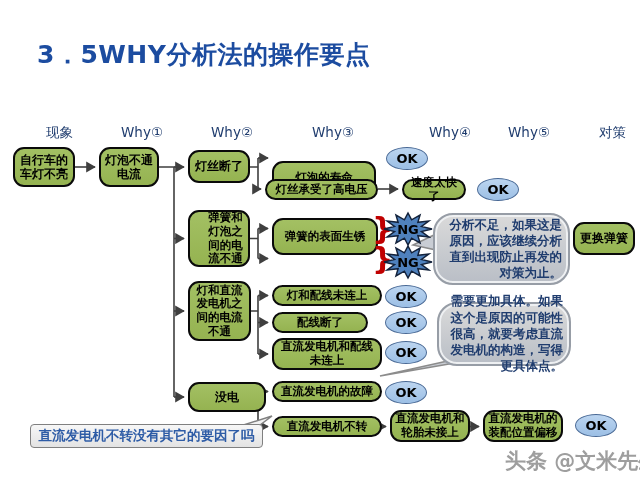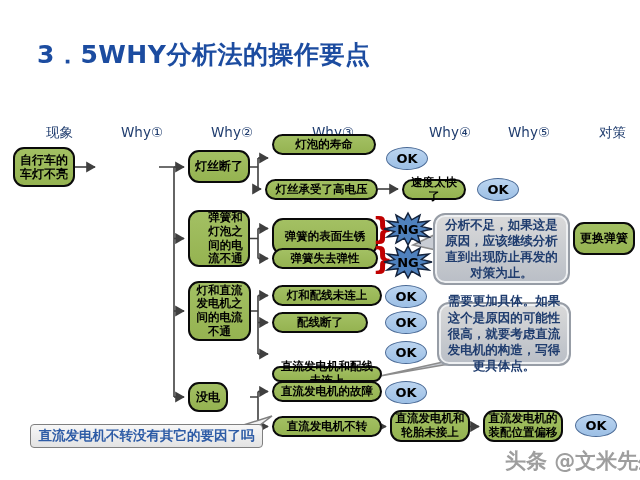--- a/index.html
+++ b/index.html
@@ -37,23 +37,23 @@
     position:absolute;left:0;top:0;width:52px;height:38px;
     display:flex;align-items:center;justify-content:center;
     font-size:13px;font-weight:bold;color:#000;
   }
   .brace{
     color:#c00000;font-size:30px;font-weight:bold;line-height:1;z-index:2;
     font-family:"DejaVu Sans",sans-serif;
   }
   .callout{
     background:linear-gradient(180deg,#dadada 0%,#b9bec6 100%);
-    border:2px solid #979da6;border-radius:12px;box-sizing:border-box;
+    border:2px solid #979da6;border-radius:20px;box-sizing:border-box;
     box-shadow:inset 0 0 0 2px #eef0f2;
-    display:flex;align-items:center;justify-content:center;text-align:center;
+    display:flex;align-items:center;justify-content:center;text-align:right;
     font-size:12.5px;font-weight:bold;color:#1f3c6e;line-height:1.3;
     padding:3px 6px;z-index:2;
   }
   #callout-bottom{
     background:linear-gradient(180deg,#f7f7f7 0%,#e3e3e3 100%);
     border:1.5px solid #808080;border-radius:4px;box-sizing:border-box;
     display:flex;align-items:center;justify-content:center;text-align:center;
     font-size:13.5px;font-weight:bold;color:#2e5ca6;z-index:2;white-space:nowrap;
   }
   #watermark{
@@ -106,33 +106,33 @@
 
   <div class="abs colhdr" style="left:23px;width:50px;">现象</div>
   <div class="abs colhdr" style="left:103px;width:60px;">Why①</div>
   <div class="abs colhdr" style="left:193px;width:60px;">Why②</div>
   <div class="abs colhdr" style="left:294px;width:60px;">Why③</div>
   <div class="abs colhdr" style="left:411px;width:60px;">Why④</div>
   <div class="abs colhdr" style="left:490px;width:60px;">Why⑤</div>
   <div class="abs colhdr" style="left:576px;width:50px;">对策</div>
 
   <div class="abs gbox big" style="left:13px;top:147px;width:62px;height:40px;">自行车的车灯不亮</div>
+  <div class="abs gbox big" style="left:99px;top:147px;width:60px;height:40px;">灯泡不通电流</div>
   <div class="abs gbox big" style="left:188px;top:150px;width:62px;height:33px;">灯丝断了</div>
-  <div class="abs gbox" style="left:272px;top:134px;width:104px;height:21px;">灯泡的寿命</div>
+  <div class="abs gbox" style="left:272px;top:161px;width:104px;height:34px;">灯泡的寿命</div>
   <div class="abs gbox" style="left:265px;top:179px;width:113px;height:21px;">灯丝承受了高电压</div>
   <div class="abs gbox" style="left:402px;top:179px;width:64px;height:21px;">速度太快了</div>
   <div class="abs gbox" style="left:188px;top:210px;width:62px;height:57px;padding-left:15px;">弹簧和灯泡之间的电流不通</div>
   <div class="abs gbox" style="left:272px;top:218px;width:106px;height:37px;">弹簧的表面生锈</div>
-  <div class="abs gbox" style="left:272px;top:248px;width:106px;height:21px;">弹簧失去弹性</div>
   <div class="abs gbox big" style="left:573px;top:222px;width:62px;height:33px;">更换弹簧</div>
   <div class="abs gbox" style="left:188px;top:281px;width:63px;height:60px;">灯和直流发电机之间的电流不通</div>
   <div class="abs gbox" style="left:272px;top:285px;width:110px;height:21px;">灯和配线未连上</div>
   <div class="abs gbox" style="left:272px;top:312px;width:96px;height:21px;">配线断了</div>
-  <div class="abs gbox" style="left:272px;top:338px;width:110px;height:16px;margin-top:28px;">直流发电机和配线未连上</div>
-  <div class="abs gbox big" style="left:188px;top:382px;width:40px;height:30px;">没电</div>
+  <div class="abs gbox" style="left:272px;top:338px;width:110px;height:32px;">直流发电机和配线未连上</div>
+  <div class="abs gbox big" style="left:188px;top:382px;width:78px;height:30px;">没电</div>
   <div class="abs gbox" style="left:272px;top:381px;width:110px;height:21px;">直流发电机的故障</div>
   <div class="abs gbox" style="left:272px;top:416px;width:110px;height:21px;">直流发电机不转</div>
   <div class="abs gbox" style="left:483px;top:410px;width:80px;height:32px;">直流发电机的装配位置偏移</div>
   <div class="abs gbox" style="left:390px;top:410px;width:80px;height:32px;">直流发电机和轮胎未接上</div>
 
   <div class="abs ok" style="left:386px;top:147px;">OK</div>
   <div class="abs ok" style="left:477px;top:178px;">OK</div>
   <div class="abs ok" style="left:385px;top:285px;">OK</div>
   <div class="abs ok" style="left:385px;top:311px;">OK</div>
   <div class="abs ok" style="left:385px;top:341px;">OK</div>

